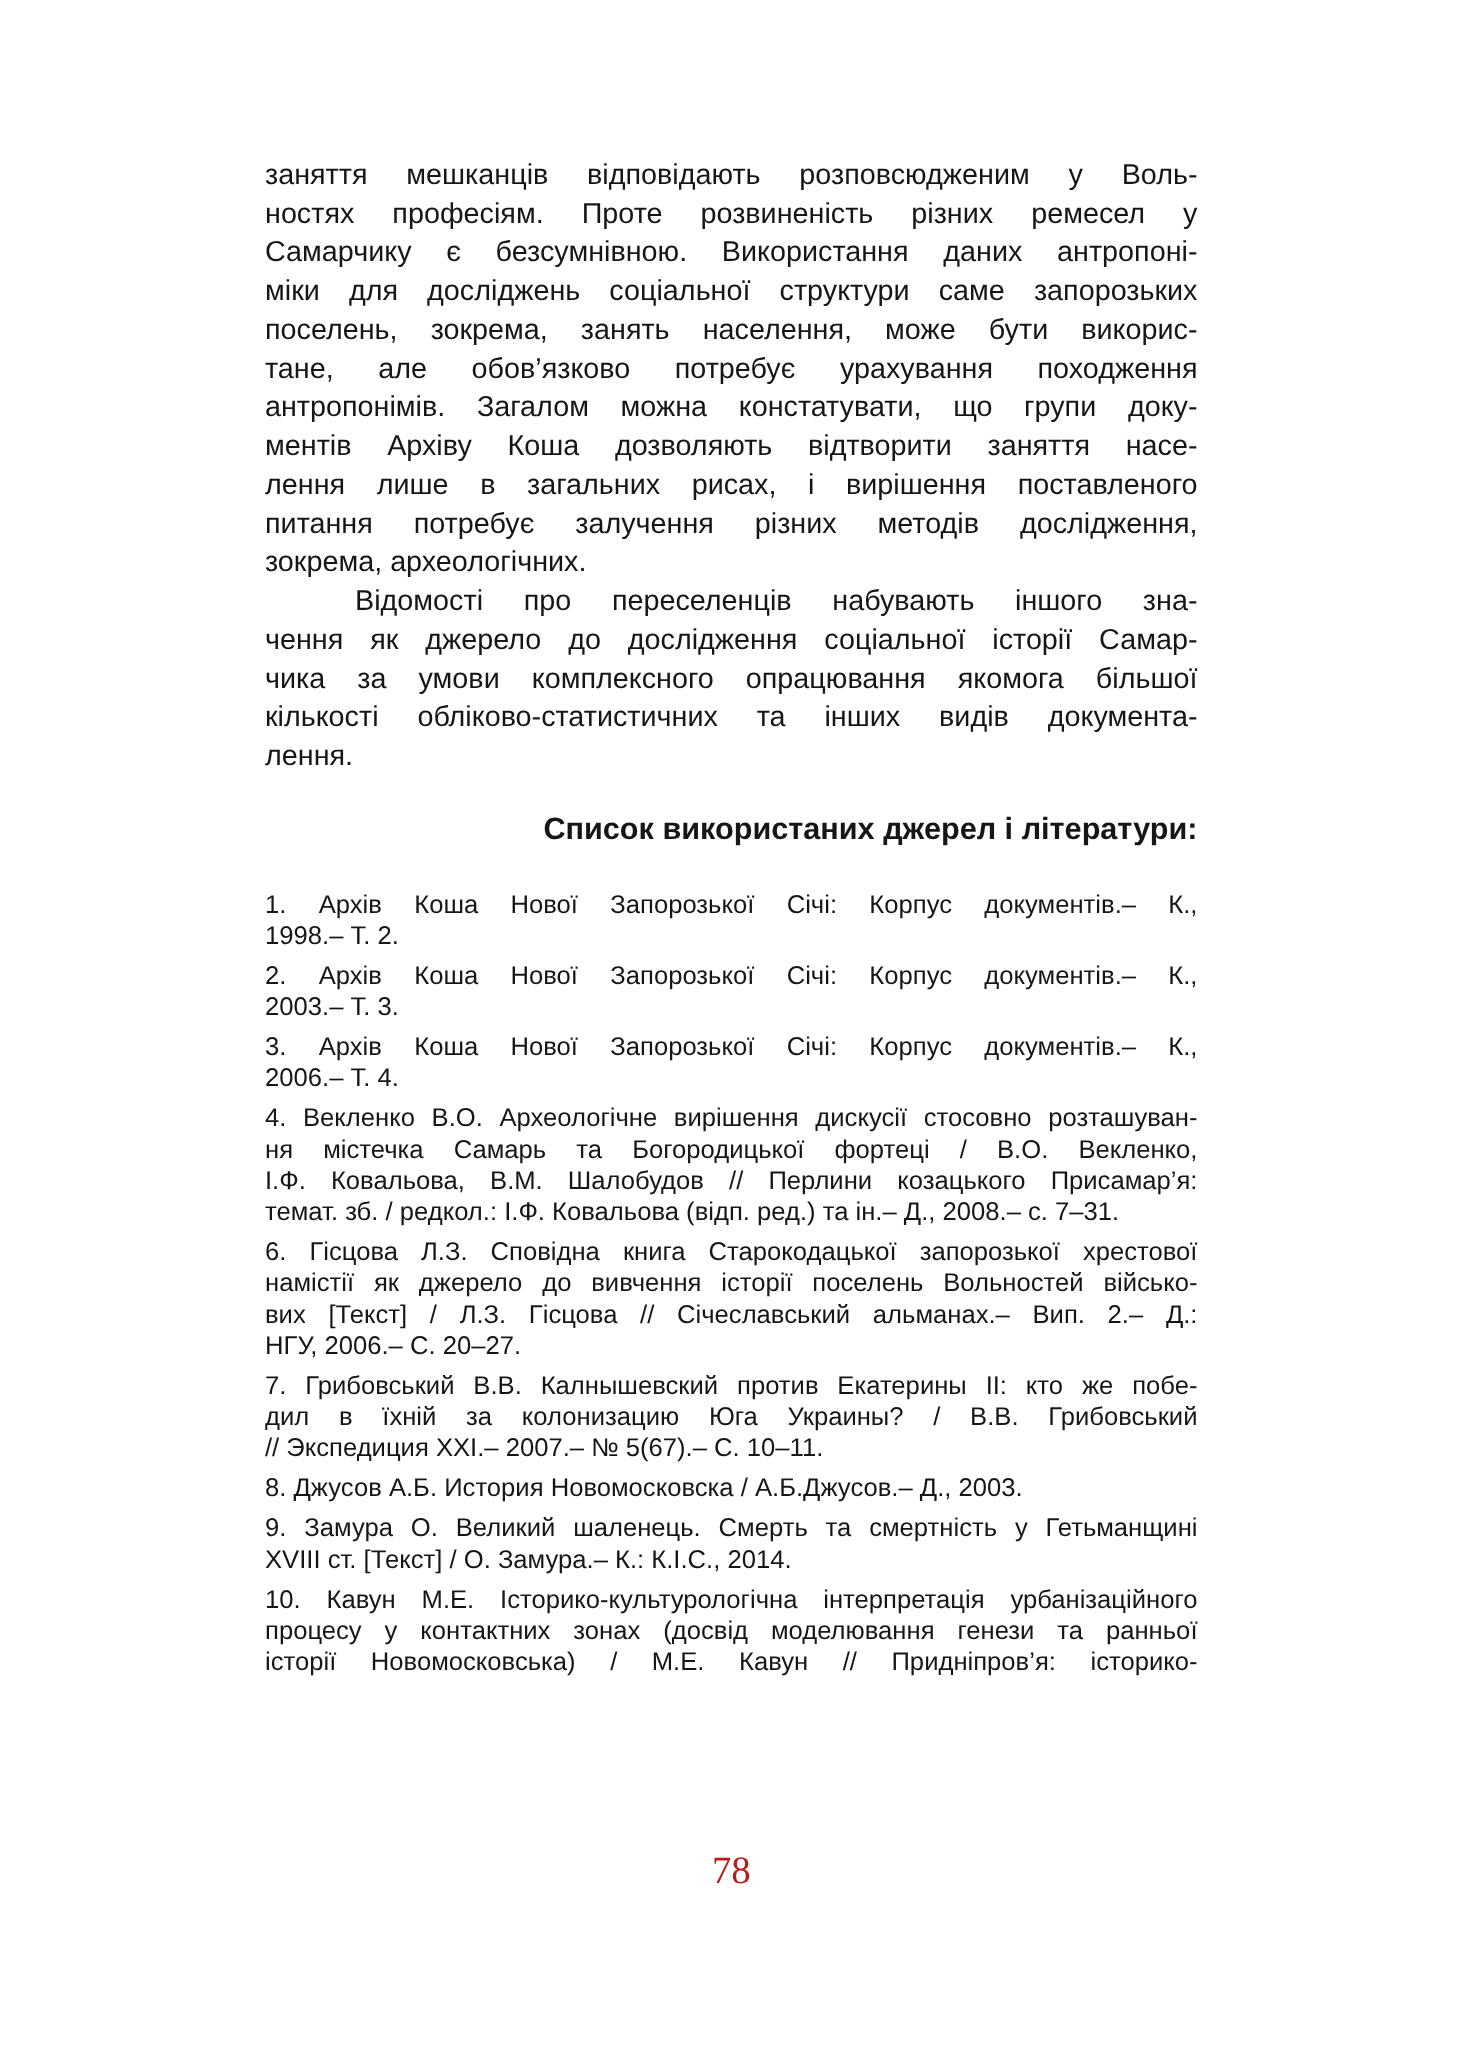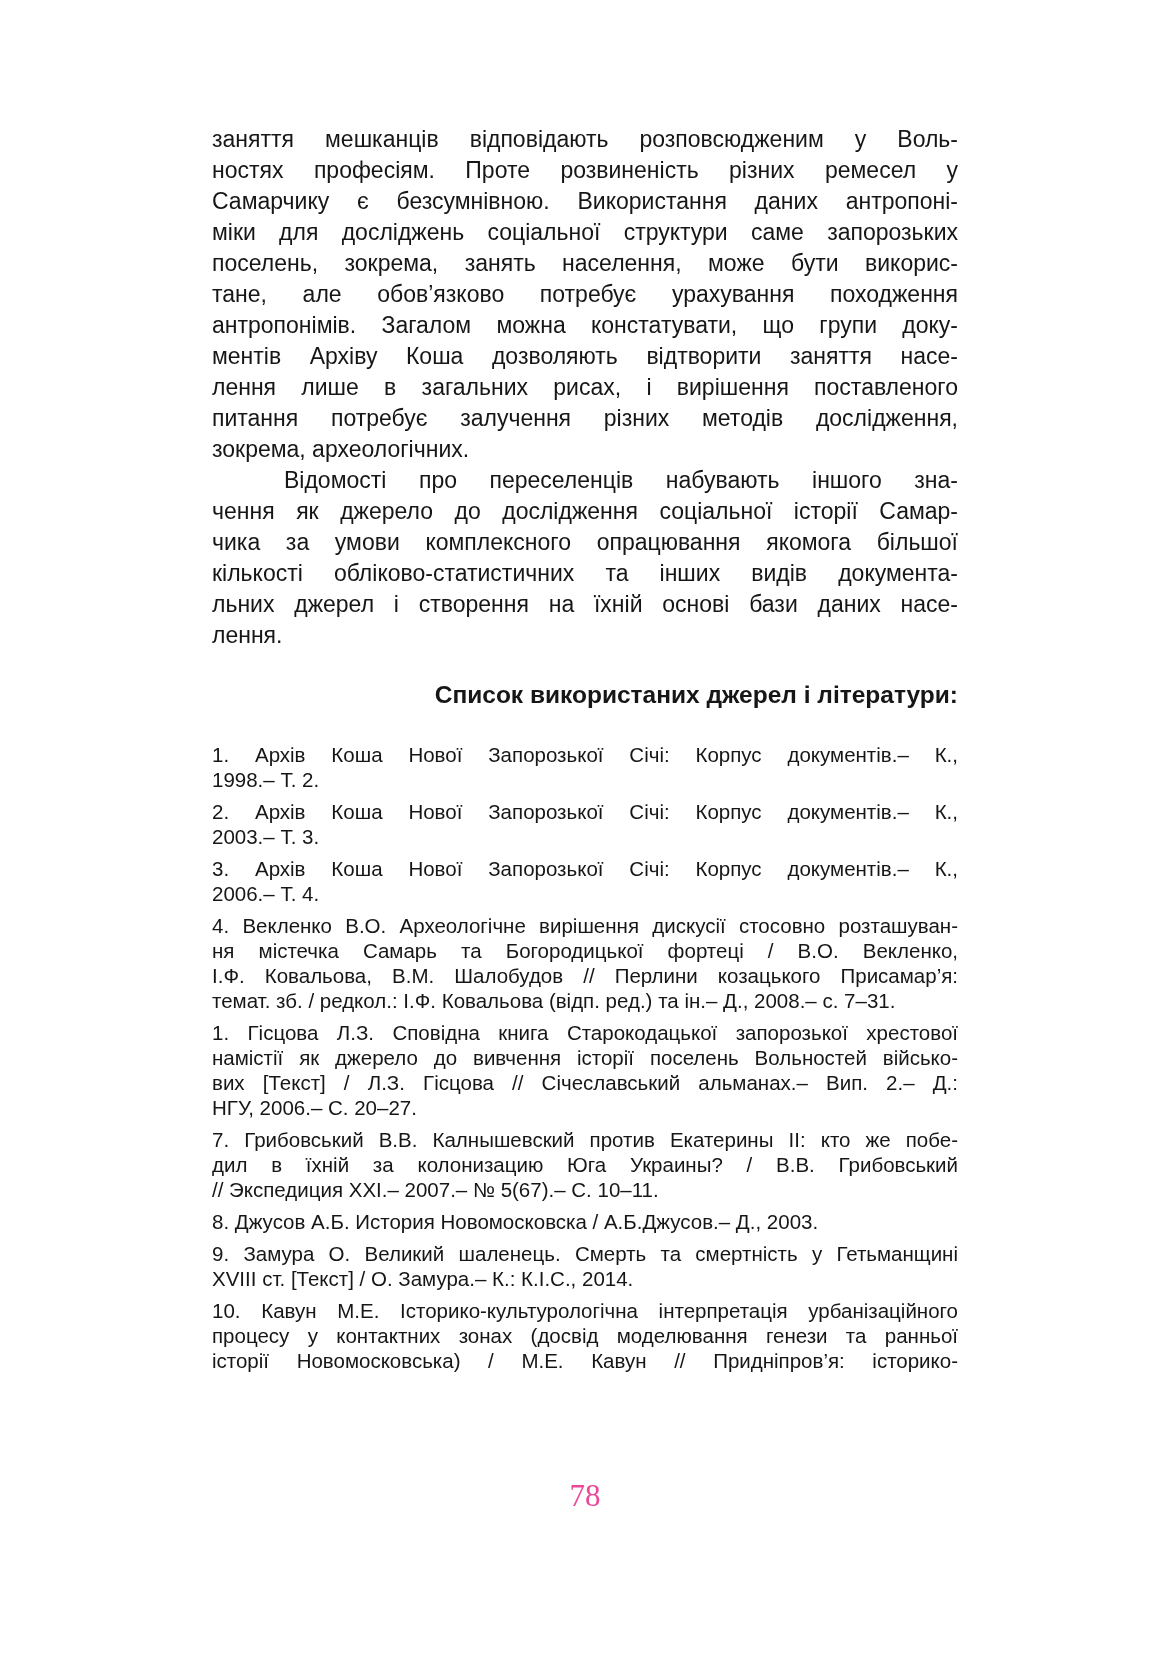--- a/index.html
+++ b/index.html
@@ -41,21 +41,21 @@
     line-height: 25px;
   }
   .page-num {
     position: absolute;
     top: 1478px;
     left: 0;
     width: 1170px;
     text-align: center;
     font-family: "Liberation Serif", "DejaVu Serif", serif;
     font-size: 31px;
-    color: #ec4899;
+    color: #b91c1c;
   }
 </style>
 </head>
 <body>
 
 <div class="page">
   <div class="text-block">
     <div class="body-pars" id="body-pars">
         <div class="para">
           <div class="tline">заняття мешканців відповідають розповсюдженим у Воль-</div>
@@ -68,21 +68,20 @@
           <div class="tline">ментів Архіву Коша дозволяють відтворити заняття насе-</div>
           <div class="tline">лення лише в загальних рисах, і вирішення поставленого</div>
           <div class="tline">питання потребує залучення різних методів дослідження,</div>
           <div class="tline noj">зокрема, археологічних.</div>
         </div>
         <div class="para">
           <div class="tline ind">Відомості про переселенців набувають іншого зна-</div>
           <div class="tline">чення як джерело до дослідження соціальної історії Самар-</div>
           <div class="tline">чика за умови комплексного опрацювання якомога більшої</div>
           <div class="tline">кількості обліково-статистичних та інших видів документа-</div>
-          <div class="tline">льних джерел і створення на їхній основі бази даних насе-</div>
           <div class="tline noj">лення.</div>
         </div>
       </div>
     <div class="heading">Список використаних джерел і літератури:</div>
     <div class="refs" id="refs">
         <div class="ref">
           <div class="tline">1. Архів Коша Нової Запорозької Січі: Корпус документів.– К.,</div>
           <div class="tline noj">1998.– Т. 2.</div>
         </div>
         <div class="ref">
@@ -93,21 +92,21 @@
           <div class="tline">3. Архів Коша Нової Запорозької Січі: Корпус документів.– К.,</div>
           <div class="tline noj">2006.– Т. 4.</div>
         </div>
         <div class="ref">
           <div class="tline">4. Векленко В.О. Археологічне вирішення дискусії стосовно розташуван-</div>
           <div class="tline">ня містечка Самарь та Богородицької фортеці / В.О. Векленко,</div>
           <div class="tline">І.Ф. Ковальова, В.М. Шалобудов // Перлини козацького Присамар’я:</div>
           <div class="tline noj">темат. зб. / редкол.: І.Ф. Ковальова (відп. ред.) та ін.– Д., 2008.– с. 7–31.</div>
         </div>
         <div class="ref">
-          <div class="tline">1. Гісцова Л.З. Сповідна книга Старокодацької запорозької хрестової</div>
+          <div class="tline">6. Гісцова Л.З. Сповідна книга Старокодацької запорозької хрестової</div>
           <div class="tline">намістії як джерело до вивчення історії поселень Вольностей військо-</div>
           <div class="tline">вих [Текст] / Л.З. Гісцова // Січеславський альманах.– Вип. 2.– Д.:</div>
           <div class="tline noj">НГУ, 2006.– С. 20–27.</div>
         </div>
         <div class="ref">
           <div class="tline">7. Грибовський В.В. Калнышевский против Екатерины II: кто же побе-</div>
           <div class="tline">дил в їхній за колонизацию Юга Украины? / В.В. Грибовський</div>
           <div class="tline noj">// Экспедиция XXI.– 2007.– № 5(67).– С. 10–11.</div>
         </div>
         <div class="ref">

